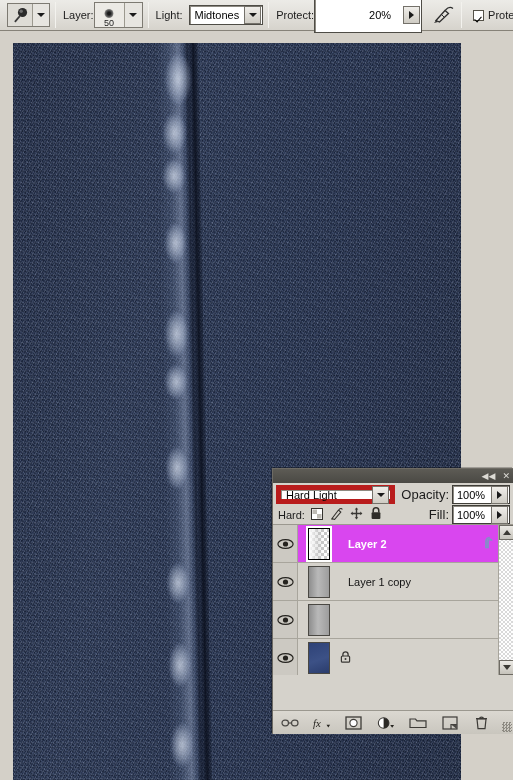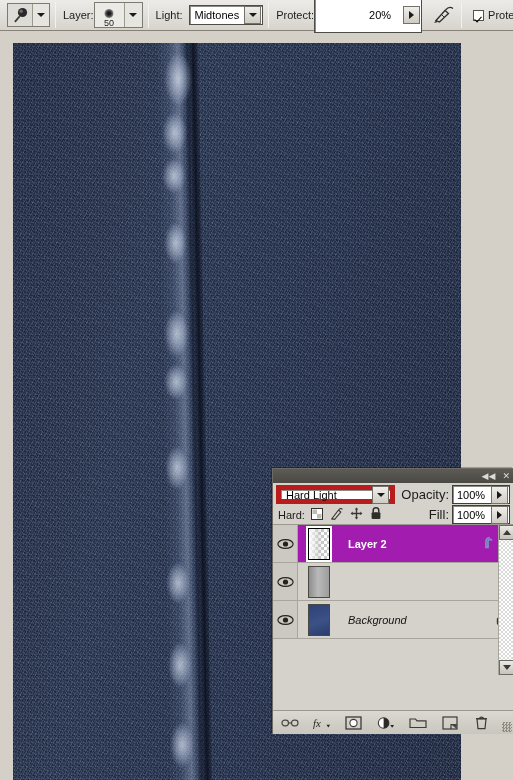--- a/index.html
+++ b/index.html
@@ -227,21 +227,21 @@
     height: 150px;
     background: #d5d2cb;
     overflow: hidden;
   }
   .layer-row {
     display: flex; align-items: center;
     height: 38px;
     border-bottom: 1px solid #a8a59c;
     position: relative;
   }
-  .layer-row.selected { background: #a21caf; }
+  .layer-row.selected { background: #d946ef; }
   .eye-cell {
     width: 25px; height: 100%;
     display: flex; align-items: center; justify-content: center;
     border-right: 1px solid #a8a59c;
     background: #ccc9c2;
   }
   .layer-row.selected .eye-cell { background: #ccc9c2; }
   .thumb-cell { width: 42px; display: flex; align-items: center; justify-content: center; }
   .thumb {
     width: 22px; height: 32px; border: 1px solid #4a4843;
@@ -473,48 +473,61 @@
         <div class="row-right">
           <span>
             <svg width="13" height="13" viewBox="0 0 13 13">
               <path d="M7.8 1.5 C5.2 1.5 4 3.6 4 5.4 V11.5 H6 V5.6 C6 4.4 6.6 3.3 7.9 3.3 C9 3.3 9.6 4 9.6 4.8" fill="none" stroke="#7f93c4" stroke-width="1.7"></path>
             </svg>
           </span>
           <span class="mask-arrow"></span>
         </div>
       </div>
 
-
       <div class="layer-row">
         <div class="eye-cell">
           <svg width="17" height="12" viewBox="0 0 17 12">
             <ellipse cx="8.5" cy="6" rx="7.6" ry="4.4" fill="none" stroke="#25231f" stroke-width="1.2"></ellipse>
             <circle cx="8.5" cy="6" r="2.6" fill="#25231f"></circle>
           </svg>
         </div>
         <div class="thumb-cell">
           <div class="thumb">
               <div class="thumb-gray"></div>
             </div>
         </div>
+        <div class="layer-name">Layer 1 copy</div>
       </div>
 
       <div class="layer-row">
         <div class="eye-cell">
           <svg width="17" height="12" viewBox="0 0 17 12">
             <ellipse cx="8.5" cy="6" rx="7.6" ry="4.4" fill="none" stroke="#25231f" stroke-width="1.2"></ellipse>
             <circle cx="8.5" cy="6" r="2.6" fill="#25231f"></circle>
           </svg>
         </div>
         <div class="thumb-cell">
           <div class="thumb">
+              <div class="thumb-gray"></div>
+            </div>
+        </div>
+      </div>
+
+      <div class="layer-row">
+        <div class="eye-cell">
+          <svg width="17" height="12" viewBox="0 0 17 12">
+            <ellipse cx="8.5" cy="6" rx="7.6" ry="4.4" fill="none" stroke="#25231f" stroke-width="1.2"></ellipse>
+            <circle cx="8.5" cy="6" r="2.6" fill="#25231f"></circle>
+          </svg>
+        </div>
+        <div class="thumb-cell">
+          <div class="thumb">
               <div class="thumb-blue"></div>
             </div>
         </div>
-        <div class="layer-name italic">Background</div>
         <div class="row-right">
           <span>
             <svg width="11" height="12" viewBox="0 0 11 12">
               <path d="M2.9 5.2 V3.4 a2.6 2.6 0 0 1 5.2 0 V5.2" fill="none" stroke="#3a3835" stroke-width="1.3"></path>
               <rect x="1.4" y="5" width="8.2" height="6.2" rx="1" fill="none" stroke="#3a3835" stroke-width="1.2"></rect>
               <circle cx="5.5" cy="8.1" r="1" fill="#3a3835"></circle>
             </svg>
           </span>
         </div>
       </div>

